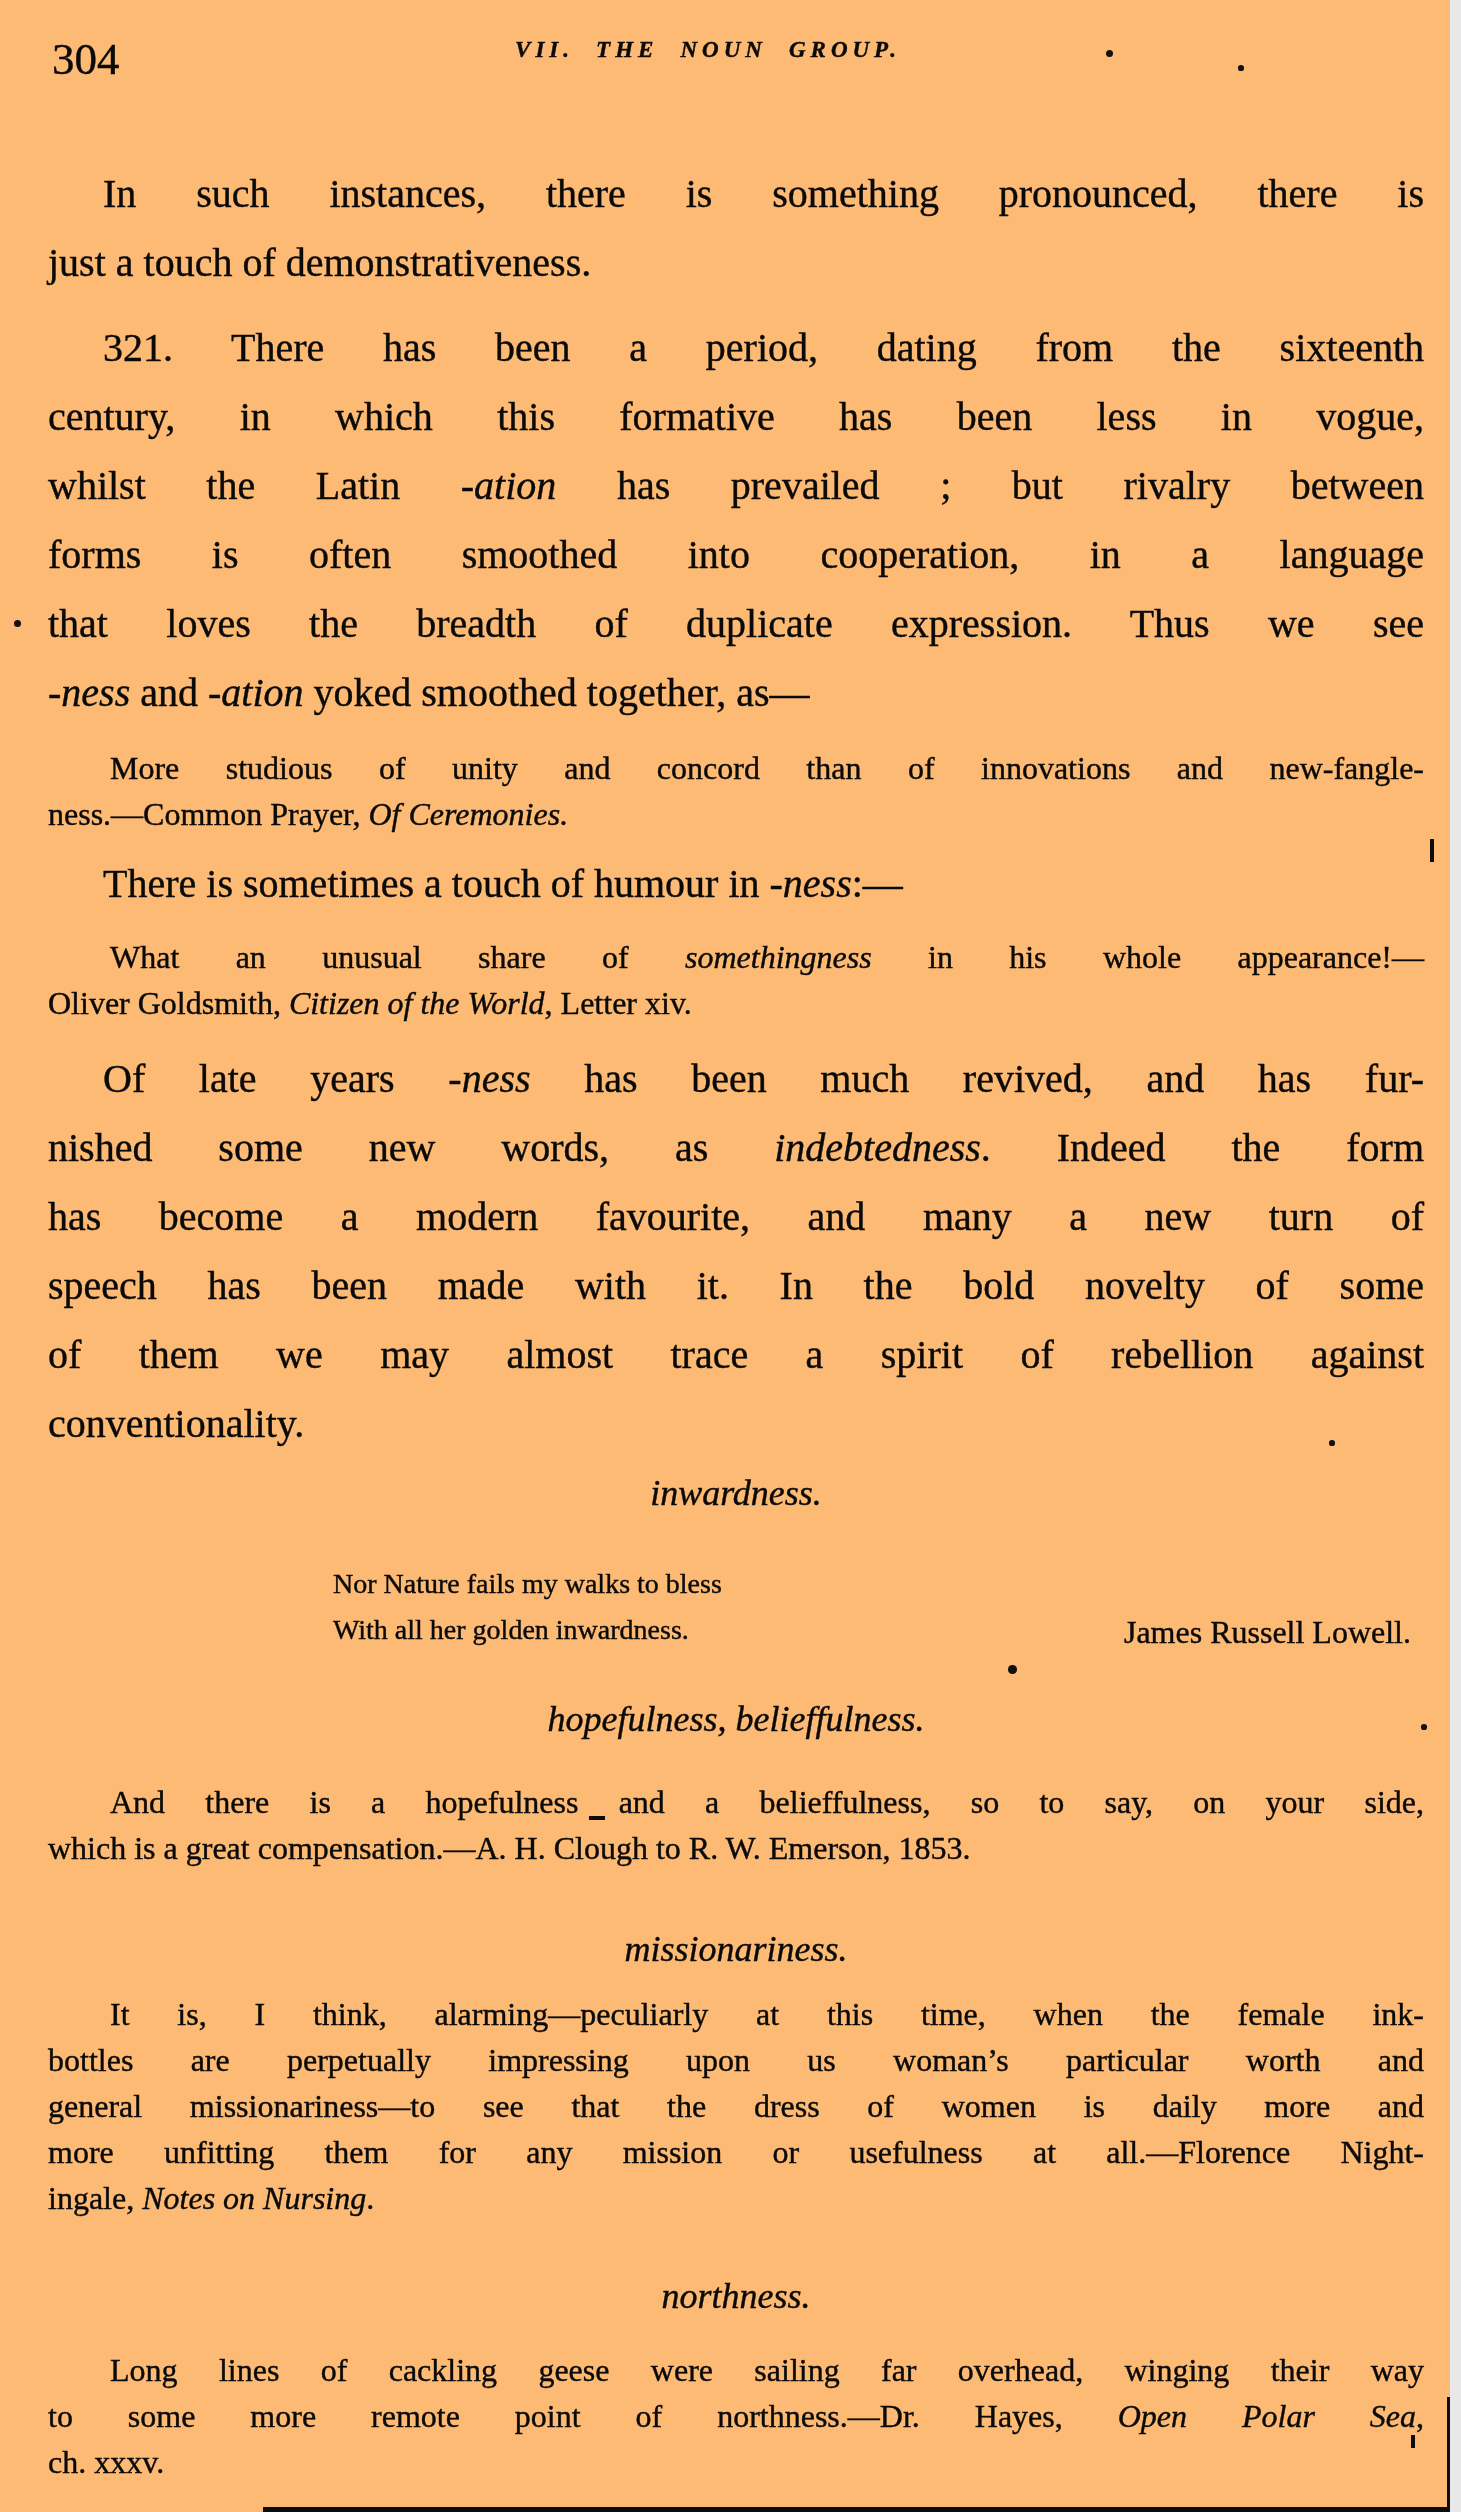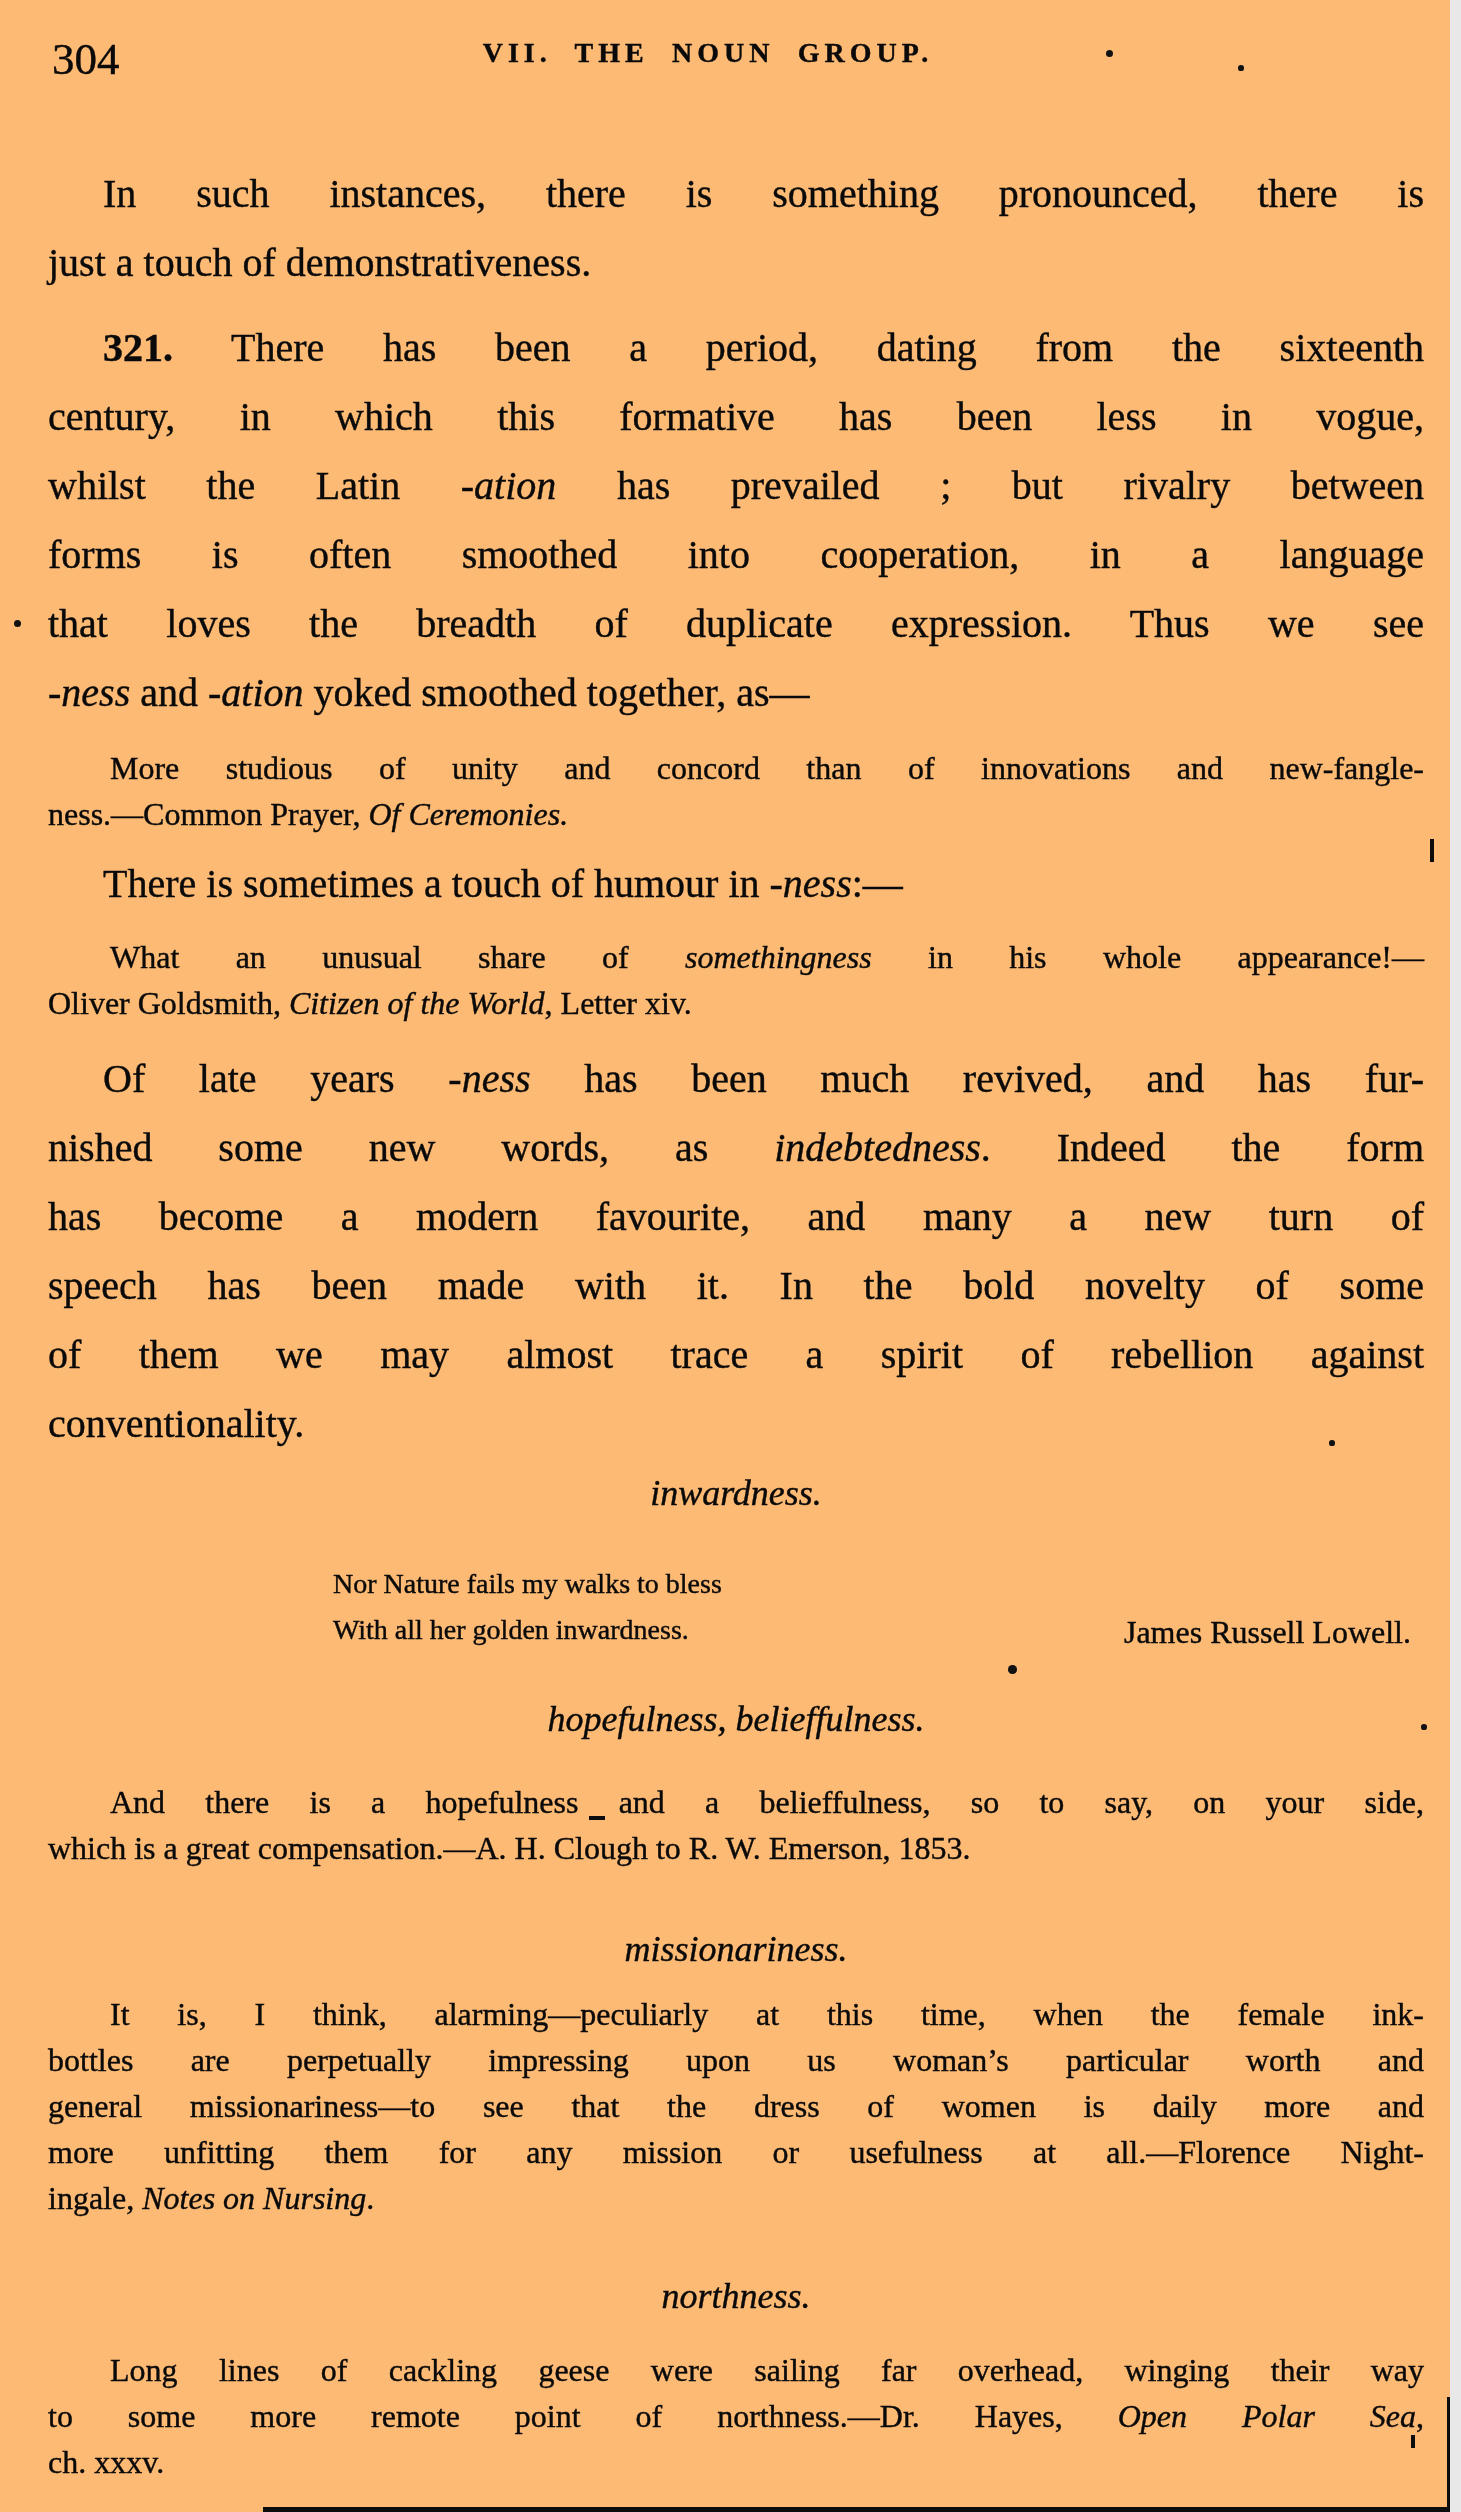--- a/index.html
+++ b/index.html
@@ -3,29 +3,29 @@
 <meta charset="utf-8">
 <style>
   html,body{margin:0;padding:0;background:#e8e8e8;}
   .page{
     position:relative;width:1450px;height:2512px;background:#fdba74;
     font-family:"Liberation Serif","DejaVu Serif",serif;color:#0a0a0a;
     overflow:hidden;-webkit-text-stroke:0.4px #0a0a0a;
   }
   .pagenum{position:absolute;left:52px;top:34px;font-size:45px;line-height:51px;}
   .htitle{position:absolute;left:0;top:37px;width:1416px;text-align:center;
-    font-size:28px;font-weight:bold;letter-spacing:5px;word-spacing:11.3px;}
+    font-size:23px;font-weight:bold;font-style:italic;letter-spacing:5px;word-spacing:11.3px;}
   .txt{position:absolute;left:48px;width:1376px;}
   .main{font-size:40px;line-height:69px;}
   .main .line.ind{text-indent:55px;}
   .quote{font-size:32px;line-height:46px;}
   .quote .line.ind{text-indent:62px;}
   .line.j{text-align:justify;text-align-last:justify;}
   .it{font-style:italic;}
-  .bd{font-weight:bold;}
+  .bd{font-weight:normal;}
   .heading{position:absolute;left:48px;width:1376px;text-align:center;
     font-style:italic;font-size:36px;line-height:44px;}
   .poem{position:absolute;left:333px;font-size:28px;line-height:46px;}
   .attrib{position:absolute;right:39px;top:1609px;font-size:32px;line-height:46px;}
   .spk{position:absolute;background:#111;border-radius:50%;}
   .bar{position:absolute;background:#0c0c0c;}
 </style>
 </head>
 <body>
 

